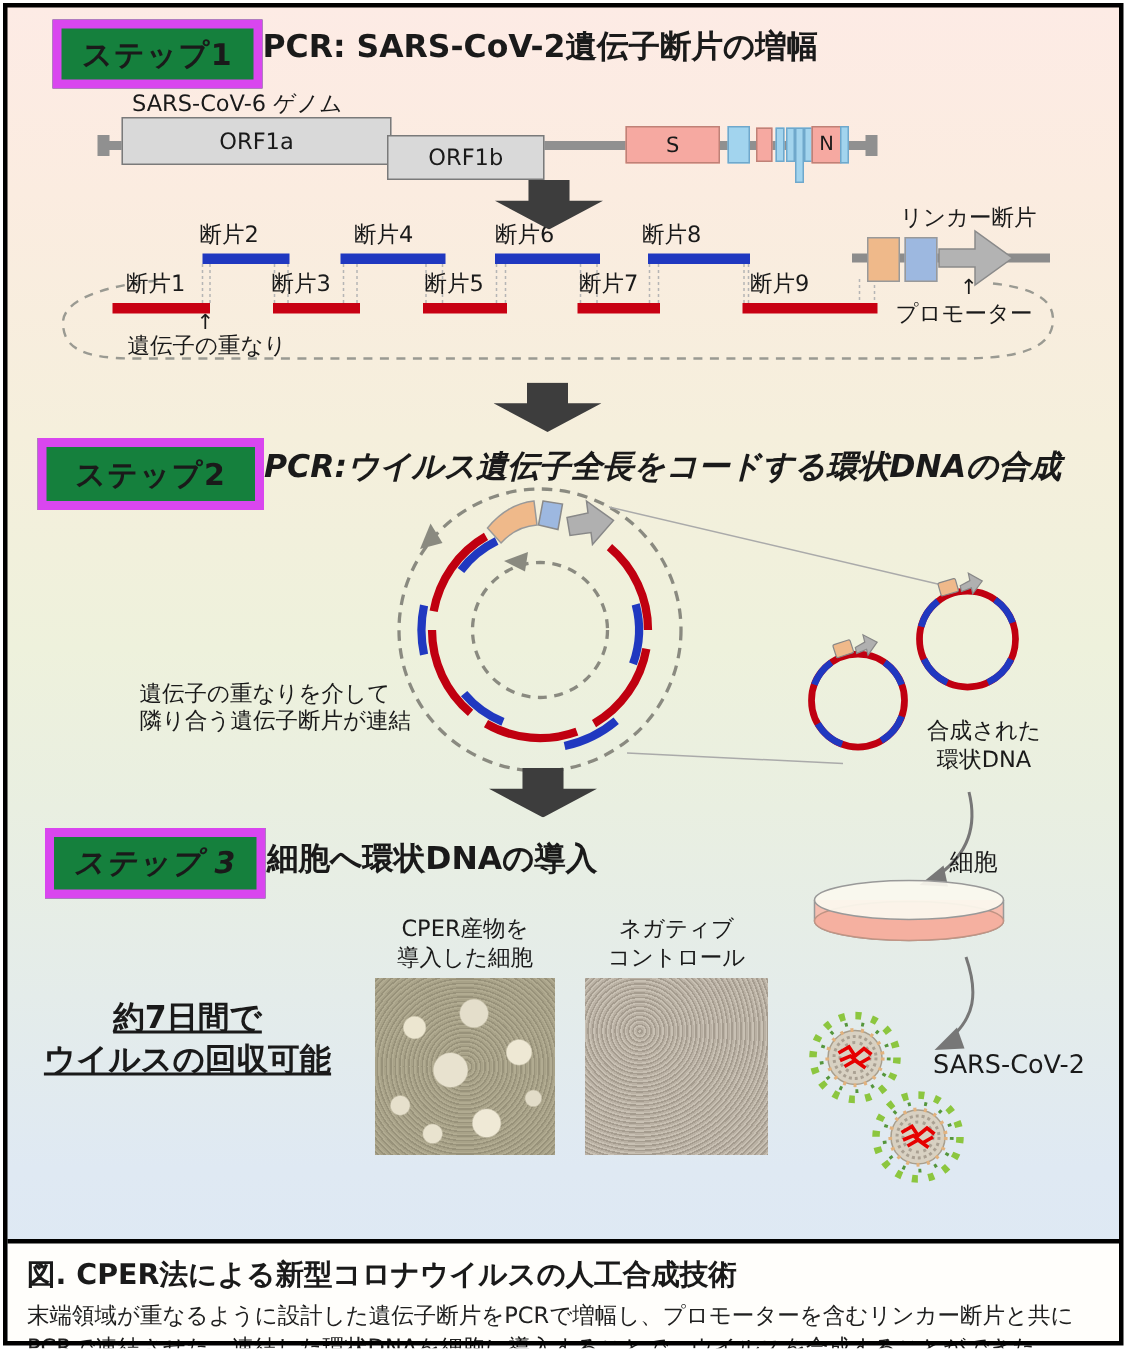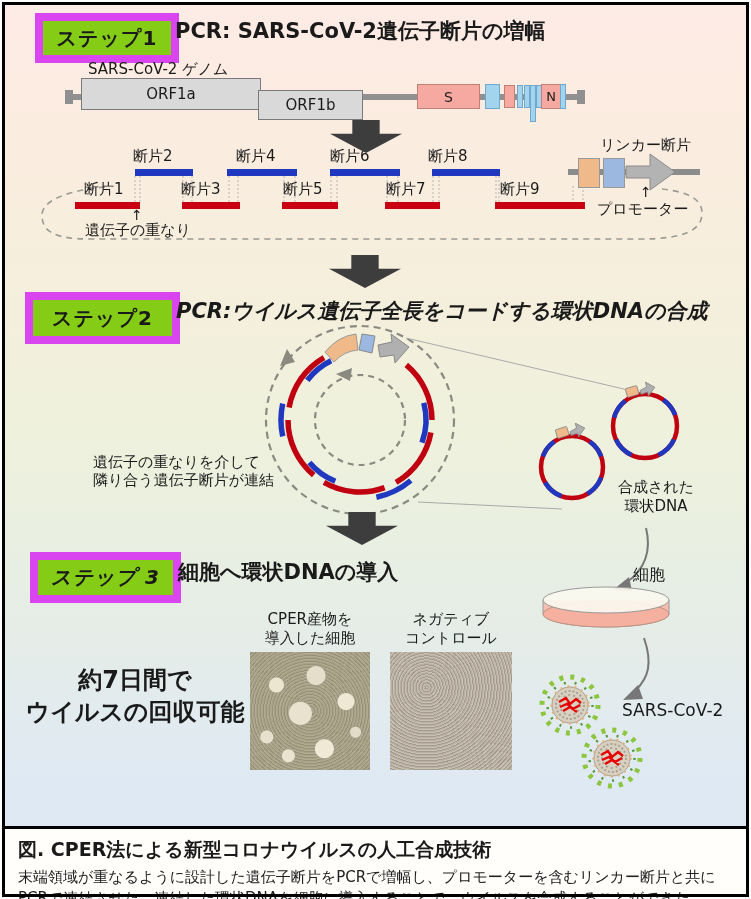--- a/index.html
+++ b/index.html
@@ -5,21 +5,21 @@
   html,body{margin:0;padding:0;background:#ffffff;}
   .figure{position:relative;width:751px;height:899px;background:#ffffff;
     font-family:"DejaVu Sans","Liberation Sans",sans-serif;color:#1a1a1a;overflow:hidden;}
   .bg{position:absolute;left:4px;top:4px;right:4px;bottom:4px;
     background:linear-gradient(180deg,#fdebe5 0%,#fbece0 14%,#f5efdc 32%,#eef1dc 48%,
       #e9efe1 60%,#e4ecea 74%,#dfe9f3 87%,#dde8f4 100%);z-index:0;}
   .frame{position:absolute;left:2px;top:2px;right:2px;bottom:2px;border:3px solid #000;
     pointer-events:none;z-index:60;}
   svg.layer{position:absolute;left:0;top:0;z-index:1;}
   .abs{position:absolute;z-index:2;}
-  .stepbox{background:#84cc16;border:8px solid #d946ef;display:flex;align-items:center;
+  .stepbox{background:#15803d;border:6px solid #d946ef;display:flex;align-items:center;
     justify-content:center;font-weight:bold;font-size:20px;letter-spacing:1px;}
   .steptitle{font-weight:bold;font-size:21px;white-space:nowrap;}
   .lbl{font-size:15px;white-space:nowrap;}
   .lbl-s{font-size:14px;white-space:nowrap;}
   .bar{position:absolute;height:7px;z-index:3;}
   .bar.red{background:#c80012;}
   .bar.blue{background:#2038c0;}
   .gbox{position:absolute;border:1px solid #7a7a7a;display:flex;align-items:center;
     justify-content:center;z-index:3;font-size:15px;}
   .gray-fill{background:#d9d9d9;}
@@ -169,21 +169,21 @@
     </g>
     <use href="#virion" transform="translate(570,705)"></use>
     <use href="#virion" transform="translate(612,758)"></use>
   </svg>
 
   <div class="abs stepbox" style="left:35px;top:13px;width:128px;height:34px;">
     <span>ステップ1</span>
   </div>
   <div class="abs steptitle" style="left:175px;top:17px;">PCR: SARS-CoV-2遺伝子断片の増幅</div>
 
-  <div class="abs lbl" style="left:88px;top:60px;">SARS-CoV-2 ゲノム</div>
+  <div class="abs lbl" style="left:88px;top:60px;">SARS-CoV-6 ゲノム</div>
 
   <div class="gbox gray-fill" style="left:81px;top:78px;width:178px;height:30px;">
     <span>ORF1a</span>
   </div>
   <div class="gbox gray-fill" style="left:258px;top:90px;width:103px;height:28px;">
     <span>ORF1b</span>
   </div>
   <div class="gbox pink-fill" style="left:417px;top:84px;width:61px;height:23px;font-size:14px;">
     <span>S</span>
   </div>
@@ -259,21 +259,21 @@
     <div>導入した細胞</div>
   </div>
   <div class="abs lbl center" style="left:388px;top:610px;width:126px;line-height:1.25;">
     <div>ネガティブ</div>
     <div>コントロール</div>
   </div>
 
   <div class="photo photo1" style="left:250px;top:652px;width:120px;height:118px;"></div>
   <div class="photo photo2" style="left:390px;top:652px;width:122px;height:118px;"></div>
 
-  <div class="abs center" style="left:20px;top:664px;width:230px;font-weight:bold;font-size:24px;line-height:1.35;">
+  <div class="abs center" style="left:10px;top:664px;width:230px;font-weight:bold;font-size:21px;line-height:1.35;text-decoration:underline;">
     <div>約7日間で</div>
     <div>ウイルスの回収可能</div>
   </div>
 
   <div class="abs" style="left:622px;top:700px;font-size:17px;">SARS-CoV-2</div>
 
   <div class="caption-area">
     <div class="cap-title">図. CPER法による新型コロナウイルスの人工合成技術</div>
     <div class="cap-body">末端領域が重なるように設計した遺伝子断片をPCRで増幅し、プロモーターを含むリンカー断片と共にPCRで連結させた。連結した環状DNAを細胞に導入することで、ウイルスを合成することができた。CPER産物を導入してウイルスが増殖していた細胞では細胞変性効果が観察された。</div>
   </div>

